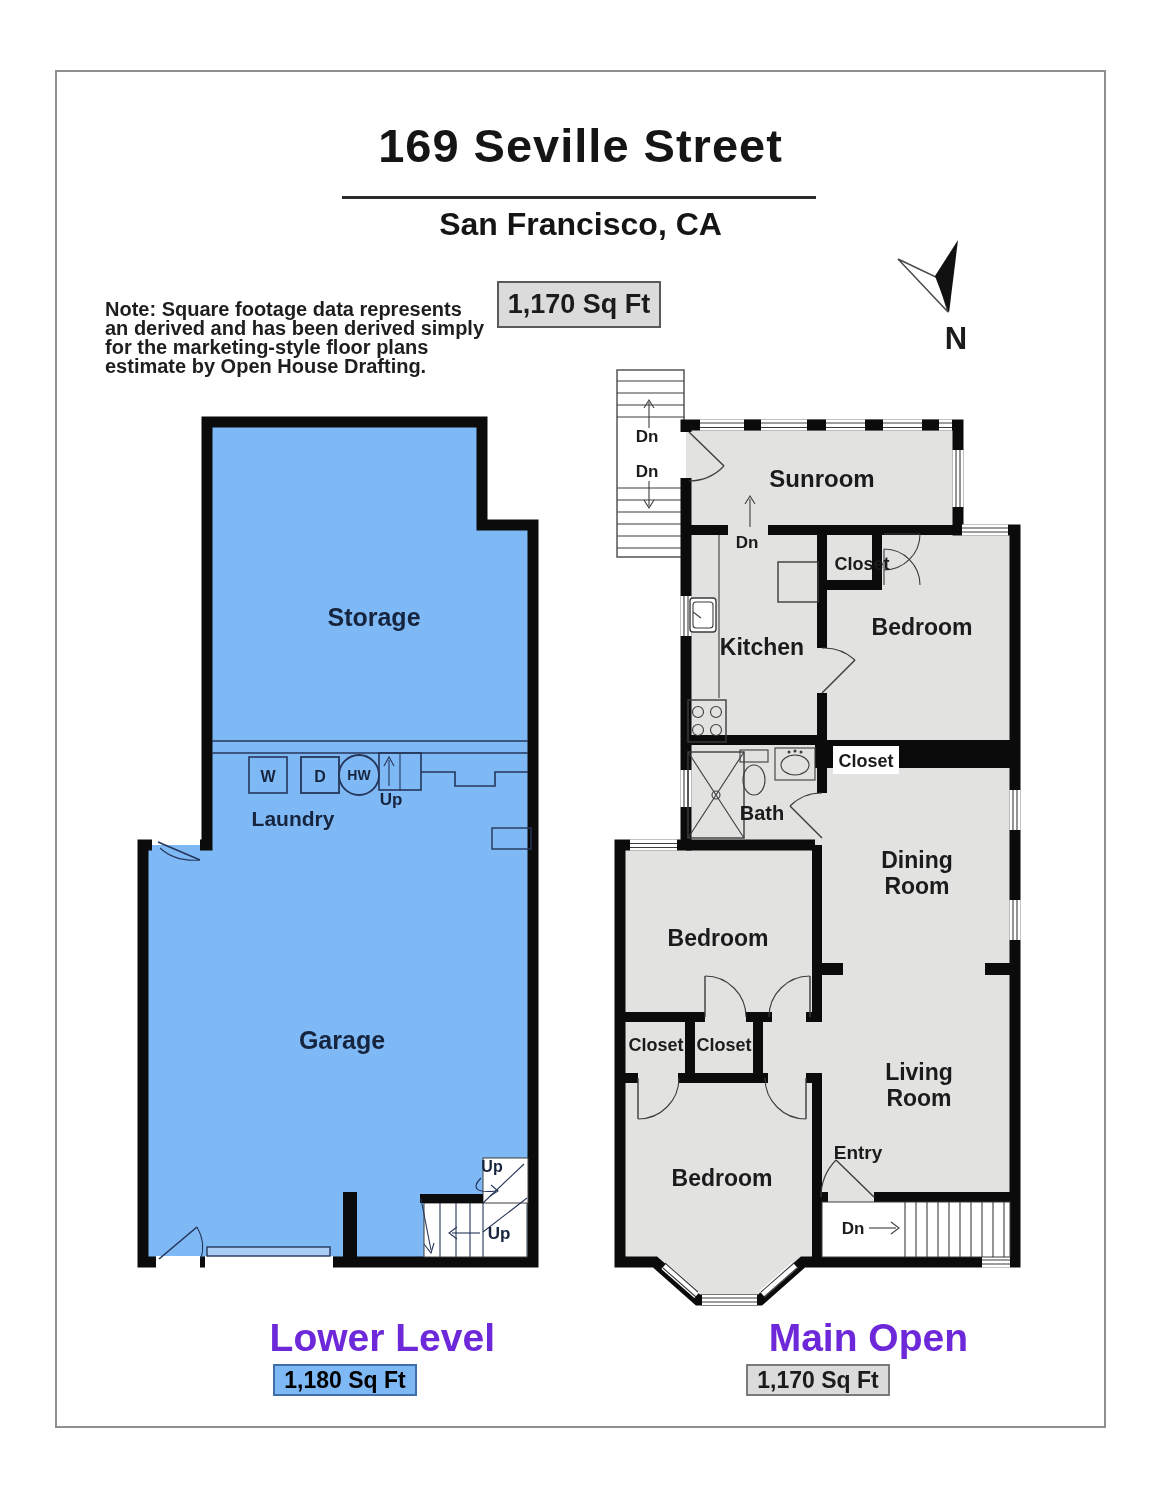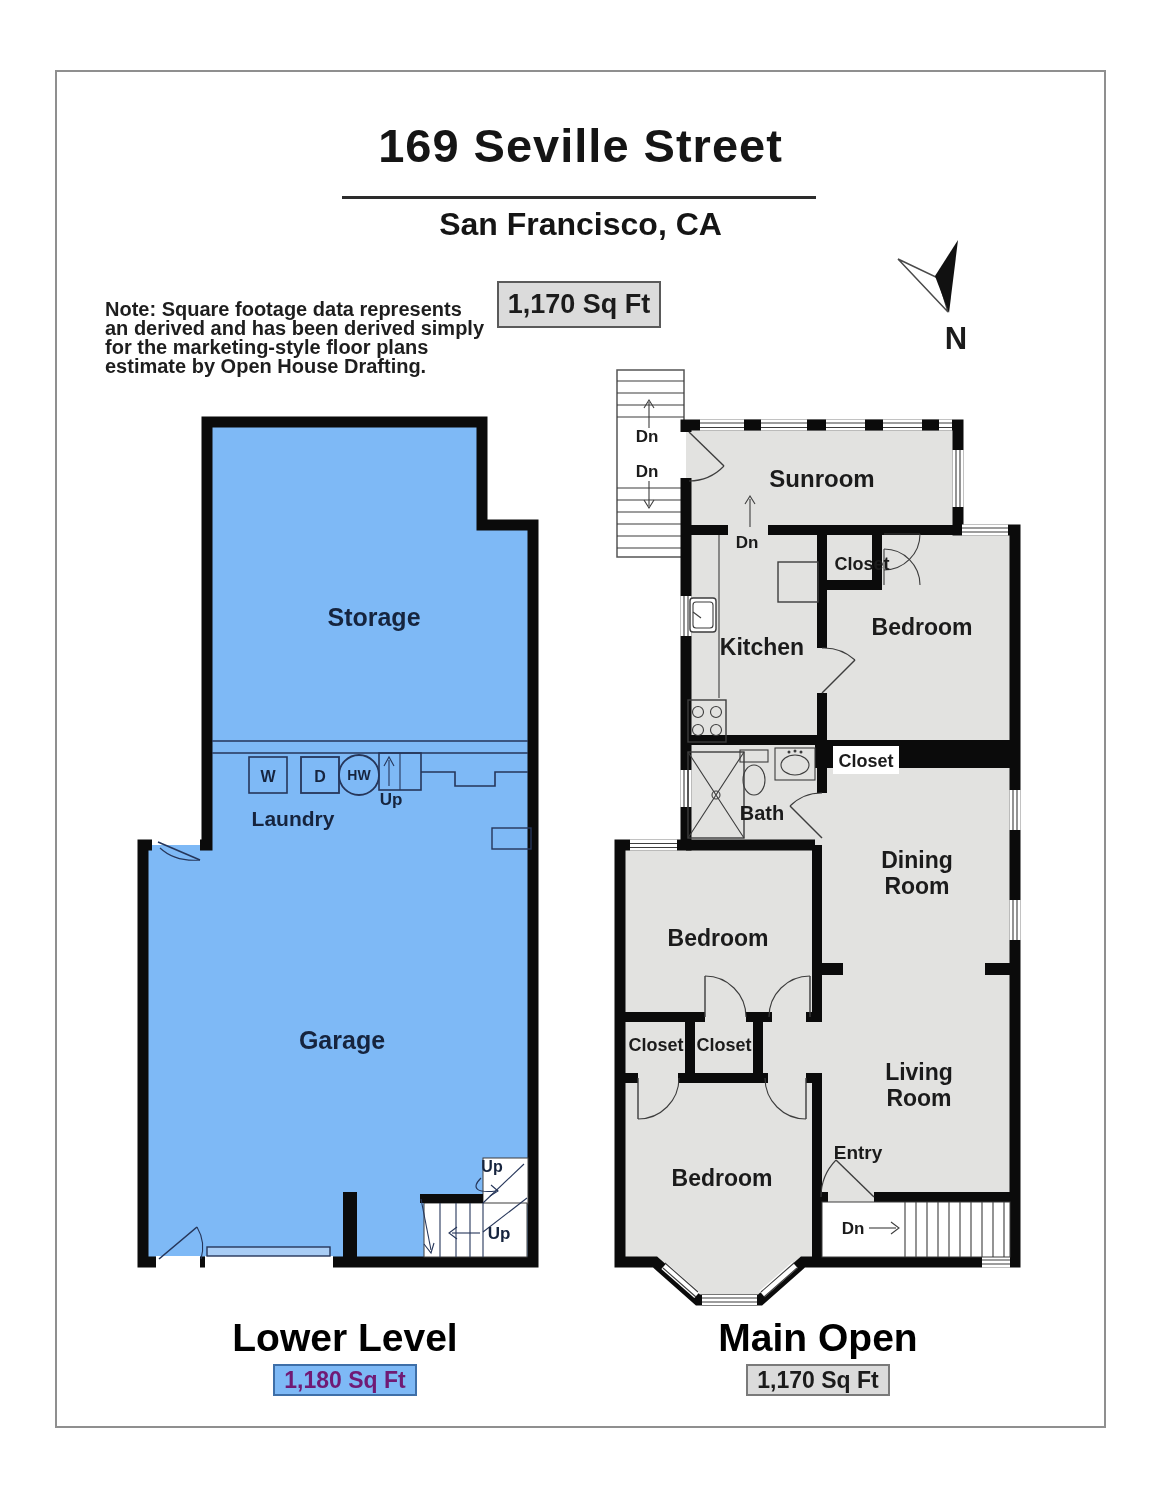--- a/index.html
+++ b/index.html
@@ -9,24 +9,24 @@
   .hdr{position:absolute;left:55px;width:1051px;text-align:center;}
   .title{top:118px;font-size:47px;font-weight:700;letter-spacing:1px;color:#151515;}
   .underline{position:absolute;left:342px;top:196px;width:474px;border-top:3px solid #2c2c2c;}
   .subtitle{top:206px;font-size:32px;font-weight:700;color:#151515;}
   .badge{position:absolute;display:flex;align-items:center;justify-content:center;
          font-weight:700;box-sizing:border-box;text-align:right;}
   .badge-top{left:497px;top:281px;width:164px;height:47px;background:#dbdbdb;
              border:2px solid #5a5a5a;font-size:27px;color:#1b1b1b;}
   .note{position:absolute;left:105px;top:300px;font-size:20px;line-height:19px;
         font-weight:700;color:#1e1e1e;}
-  .lvl-title{position:absolute;width:300px;text-align:center;top:1316px;
-             font-size:39px;font-weight:700;color:#000000;}
+  .lvl-title{position:absolute;width:300px;text-align:right;top:1316px;
+             font-size:39px;font-weight:700;color:#6d28d9;}
   .badge-lower{left:273px;top:1364px;width:144px;height:32px;background:#7eb9f6;
-               border:2px solid #3e6fa8;font-size:23px;color:#701a75;}
+               border:2px solid #3e6fa8;font-size:23px;color:#000000;}
   .badge-main{left:746px;top:1364px;width:144px;height:32px;background:#dbdbdb;
               border:2px solid #7a7a7a;font-size:23px;color:#1b1b1b;}
   svg{position:absolute;left:0;top:0;}
   svg text{font-family:"Liberation Sans",sans-serif;font-weight:700;text-anchor:middle;}
   .t-navy{fill:#16243e;}
   .t-dark{fill:#1b1b1b;}
   .ln-navy{stroke:#26365a;stroke-width:1.6;fill:none;}
   .ln-dark{stroke:#3d3d3d;stroke-width:1.4;fill:none;}
   .thin{stroke-width:1.1;}
   .wall{fill:#0b0b0b;stroke:none;}

